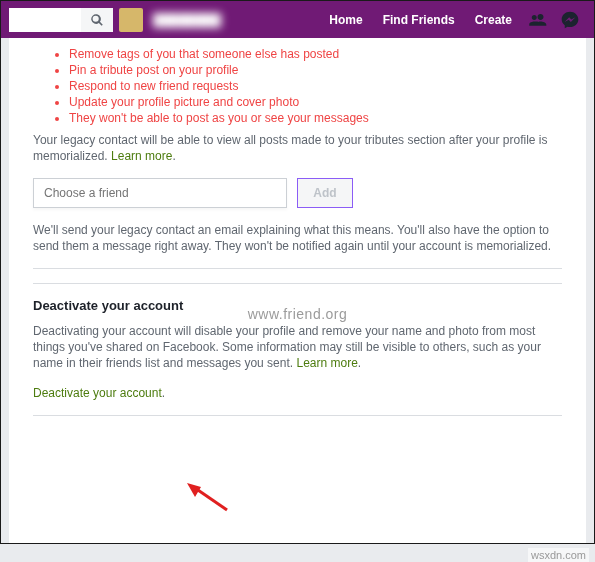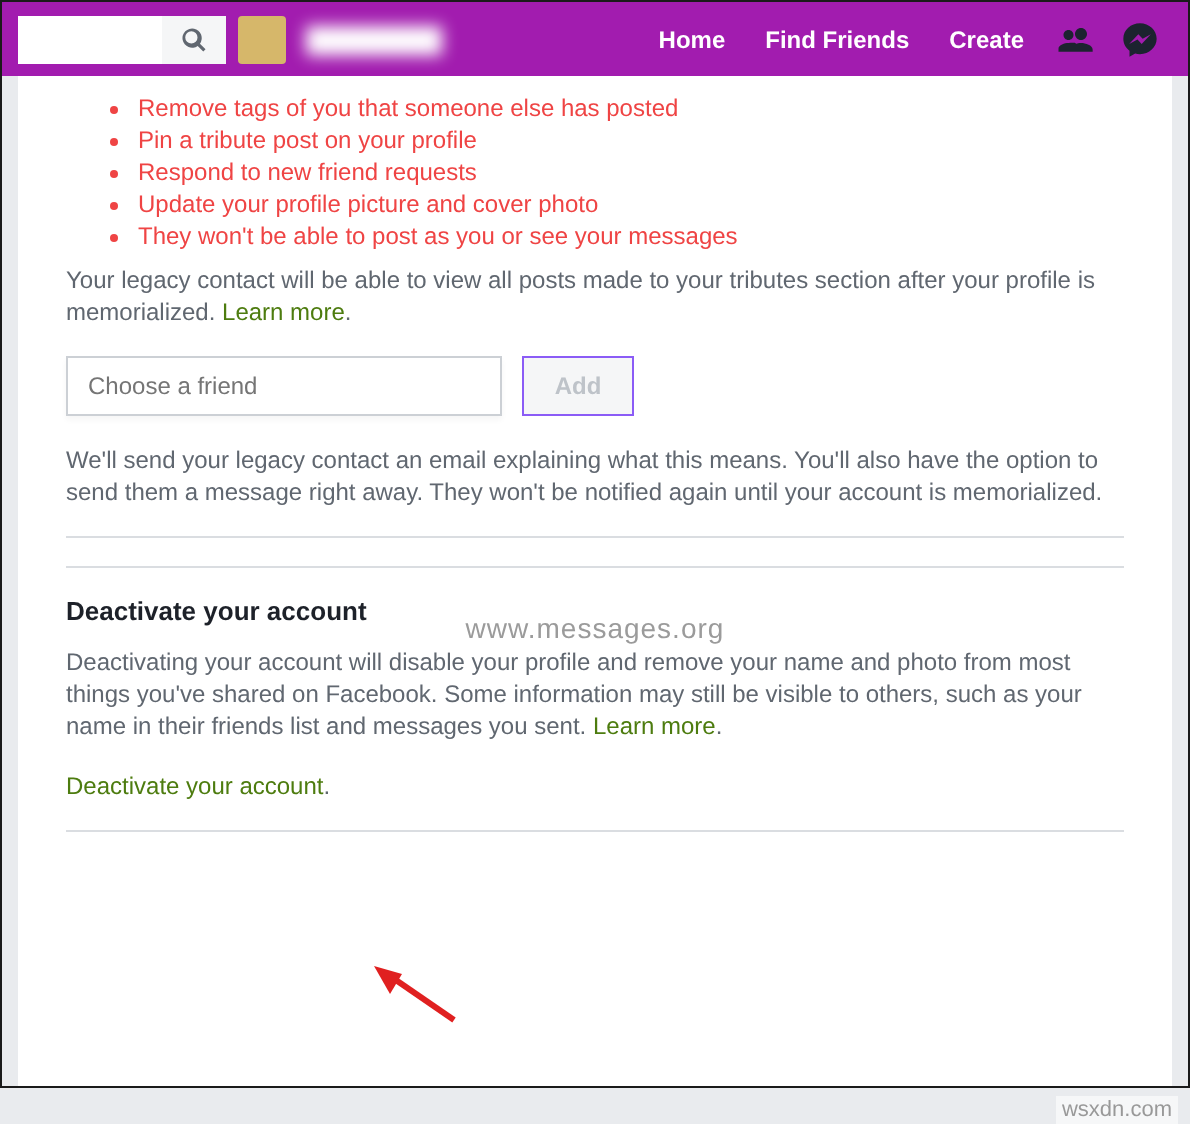--- a/index.html
+++ b/index.html
@@ -1,34 +1,34 @@
 <!DOCTYPE html>
 <html><head>
   <meta charset="utf-8">
   <style>
     * { margin: 0; padding: 0; box-sizing: border-box; }
     body { font-family: Helvetica, Arial, sans-serif; font-size: 12px; background: #e9ebee; width: 595px; height: 562px; overflow: hidden; position: relative; }
-    .topbar { background: #a21caf; height: 38px; display: flex; align-items: center; padding: 0 8px; gap: 0; border: 1px solid #1a1a1a; border-bottom: none; }
+    .topbar { background: #701a75; height: 38px; display: flex; align-items: center; padding: 0 8px; gap: 0; border: 1px solid #1a1a1a; border-bottom: none; }
     .search-input { width: 72px; height: 24px; border: none; background: #fff; padding: 0 6px; font-size: 12px; }
     .search-btn { width: 32px; height: 24px; background: #f5f6f7; border: none; display: flex; align-items: center; justify-content: center; cursor: pointer; }
     .search-btn svg { width: 14px; height: 14px; fill: #606770; }
     .avatar { width: 24px; height: 24px; margin-left: 6px; background: #d6b76a; border-radius: 2px; }
     .user-name { color: #fff; font-weight: bold; font-size: 12px; padding: 0 10px; filter: blur(4px); }
     .nav-link { color: #fff; font-weight: bold; font-size: 12px; padding: 0 10px; text-decoration: none; cursor: pointer; }
     .spacer { flex: 1; }
     .nav-icon { margin: 0 6px; cursor: pointer; display: flex; align-items: center; }
     .nav-icon svg { width: 20px; height: 20px; fill: #1c232f; }
     .content-wrap { border: 1px solid #1a1a1a; border-top: none; height: 506px; overflow: hidden; position: relative; background: #e9ebee; }
     .panel { background: #fff; margin: 0 8px 8px 8px; padding: 8px 24px 16px 24px; height: 100%; color: #1c1e21; }
     .bullets { list-style: disc; padding-left: 36px; color: #ef4444; font-size: 12px; line-height: 16px; margin-bottom: 6px; }
     .bullets li { margin: 0; }
     .para { color: #606770; font-size: 12px; line-height: 16px; margin-bottom: 14px; }
     .link { color: #4d7c0f; cursor: pointer; }
     .friend-row { display: flex; gap: 10px; margin-bottom: 14px; }
-    .friend-input { width: 218px; height: 30px; border: 1px solid #ccd0d5; padding: 0 10px; font-size: 12px; color: #8d949e; box-shadow: 0 2px 3px rgba(0,0,0,0.04); }
+    .friend-input { width: 254px; height: 30px; border: 1px solid #ccd0d5; padding: 0 10px; font-size: 12px; color: #8d949e; box-shadow: 0 2px 3px rgba(0,0,0,0.04); }
     .add-btn { width: 56px; height: 30px; border: 1px solid #8b5cf6; background: #f5f6f7; color: #bec3c9; font-weight: bold; font-size: 12px; cursor: not-allowed; }
     .hr { border: none; border-top: 1px solid #dadde1; margin: 0 0 14px 0; }
     .section-title { color: #1d2129; font-weight: bold; font-size: 13px; margin-bottom: 10px; }
     .watermark { position: absolute; top: 268px; left: 0; right: 0; text-align: center; color: #9b9b9b; font-size: 14px; pointer-events: none; font-family: Arial; letter-spacing: 0.5px; }
     .credit { position: absolute; bottom: 0; right: 6px; color: #999; font-size: 11px; background: rgba(255,255,255,0.6); padding: 1px 3px; }
     .arrow { position: absolute; bottom: 30px; left: 186px; width: 44px; height: 30px; pointer-events: none; }
   </style>
 </head>
 <body>
 
@@ -78,19 +78,19 @@
     <hr class="hr">
     <div class="section-title">Deactivate your account</div>
     <p class="para">
       <span>Deactivating your account will disable your profile and remove your name and photo from most things you've shared on Facebook. Some information may still be visible to others, such as your name in their friends list and messages you sent. </span><span class="link">Learn more</span>.
     </p>
     <p class="para">
       <span class="link">Deactivate your account</span><span>.</span>
     </p>
     <hr class="hr">
   </div>
-  <div class="watermark">www.messages.org</div>
+  <div class="watermark">www.friend.org</div>
   <svg class="arrow" viewBox="0 0 44 30">
     <line x1="40" y1="27" x2="8" y2="5" stroke="#e02020" stroke-width="3"></line>
     <polygon points="0,0 14,4 8,14" fill="#e02020"></polygon>
   </svg>
 </div>
 <div class="credit">wsxdn.com</div>
 
 </body></html>

